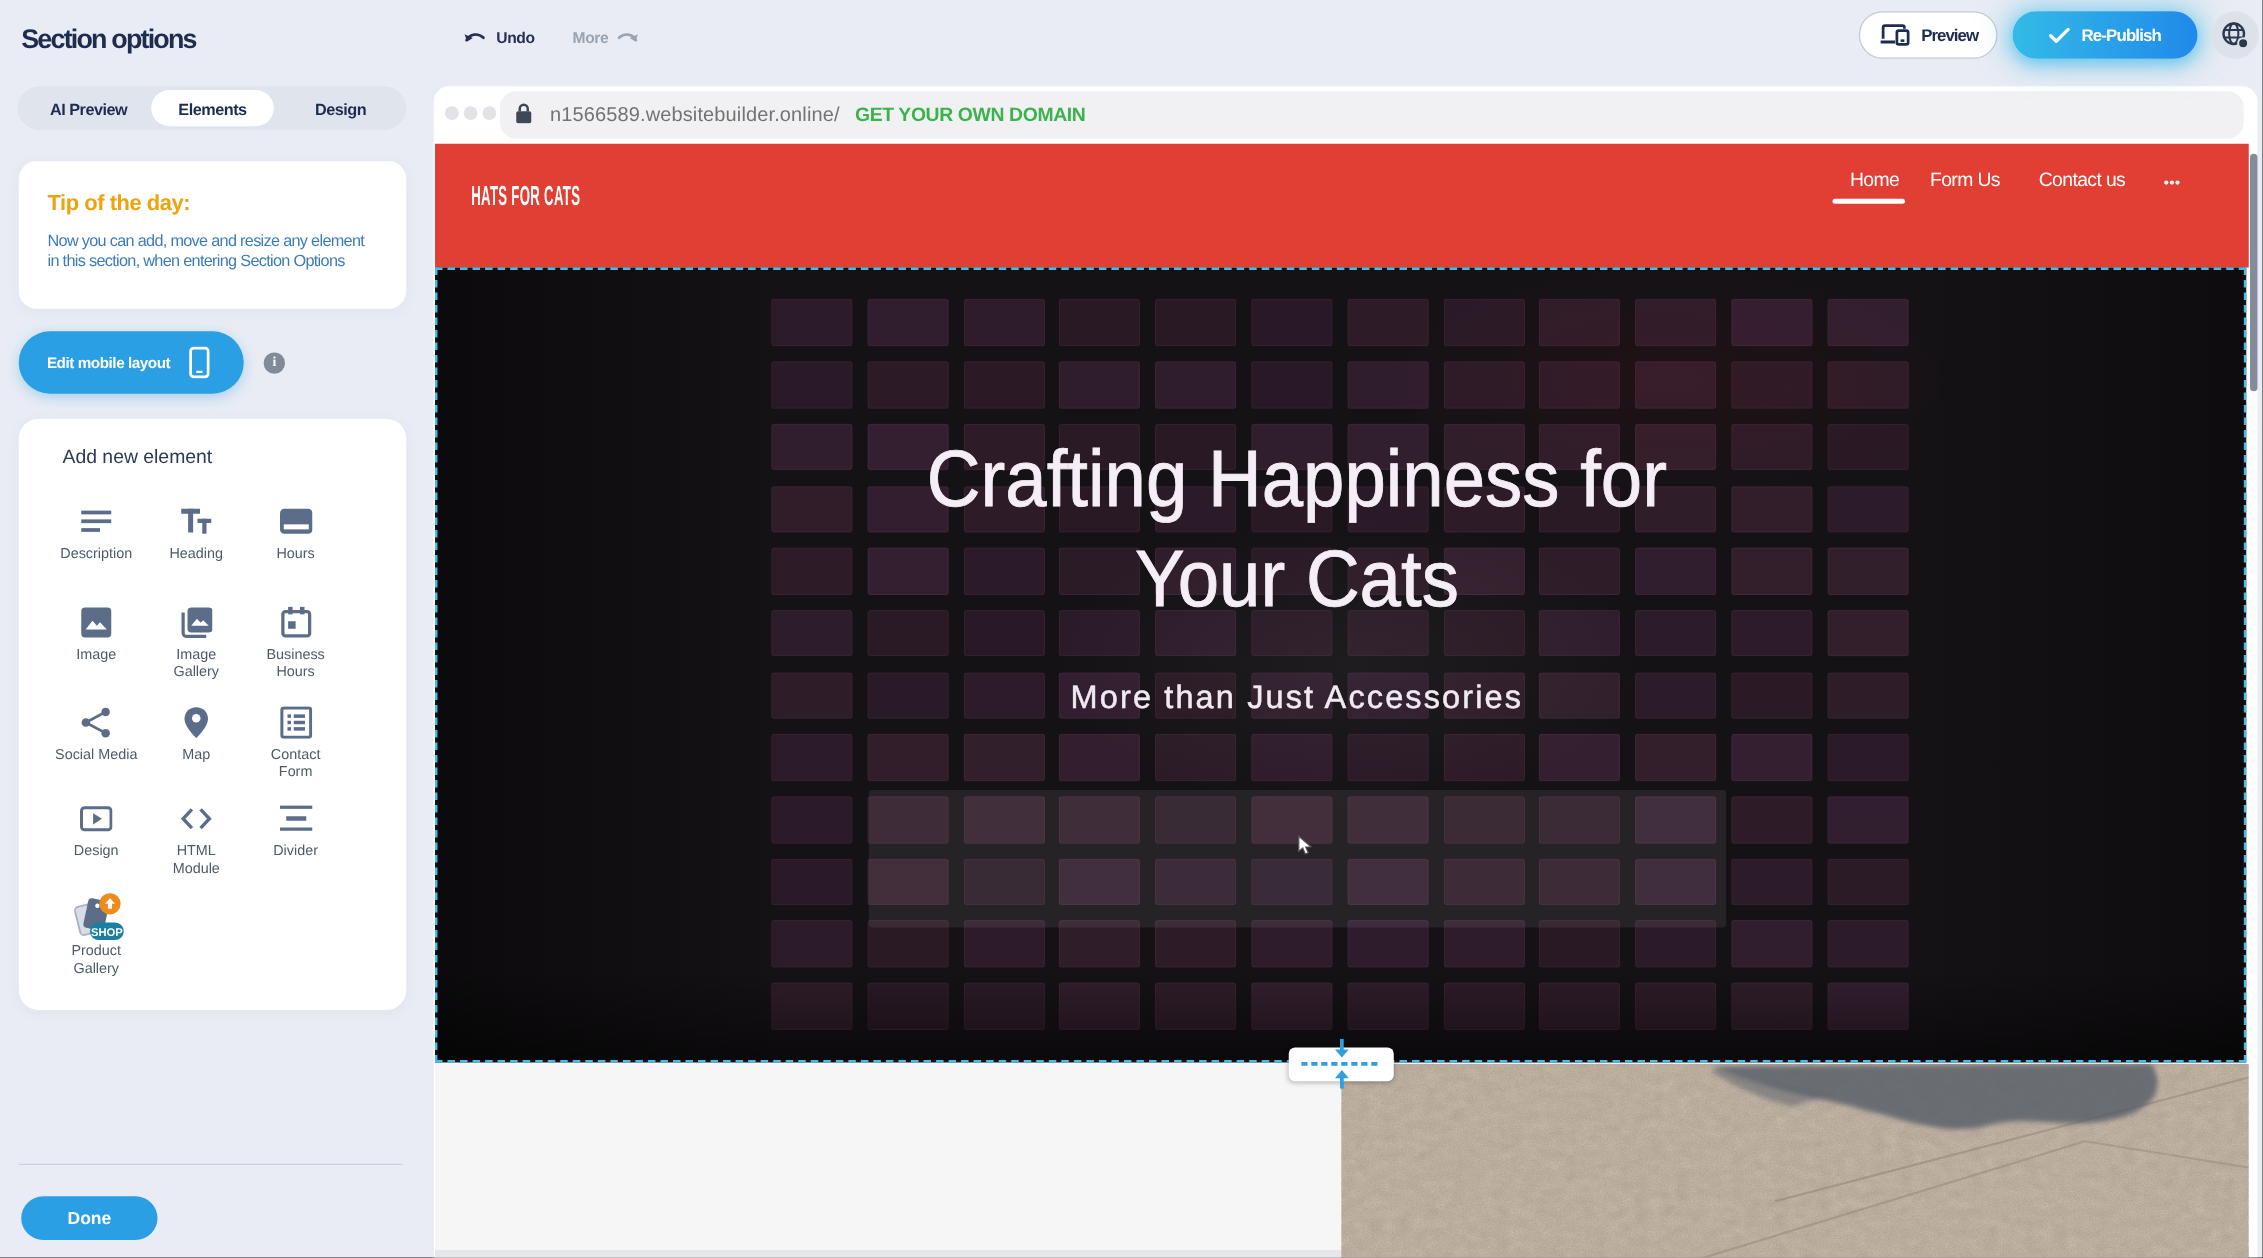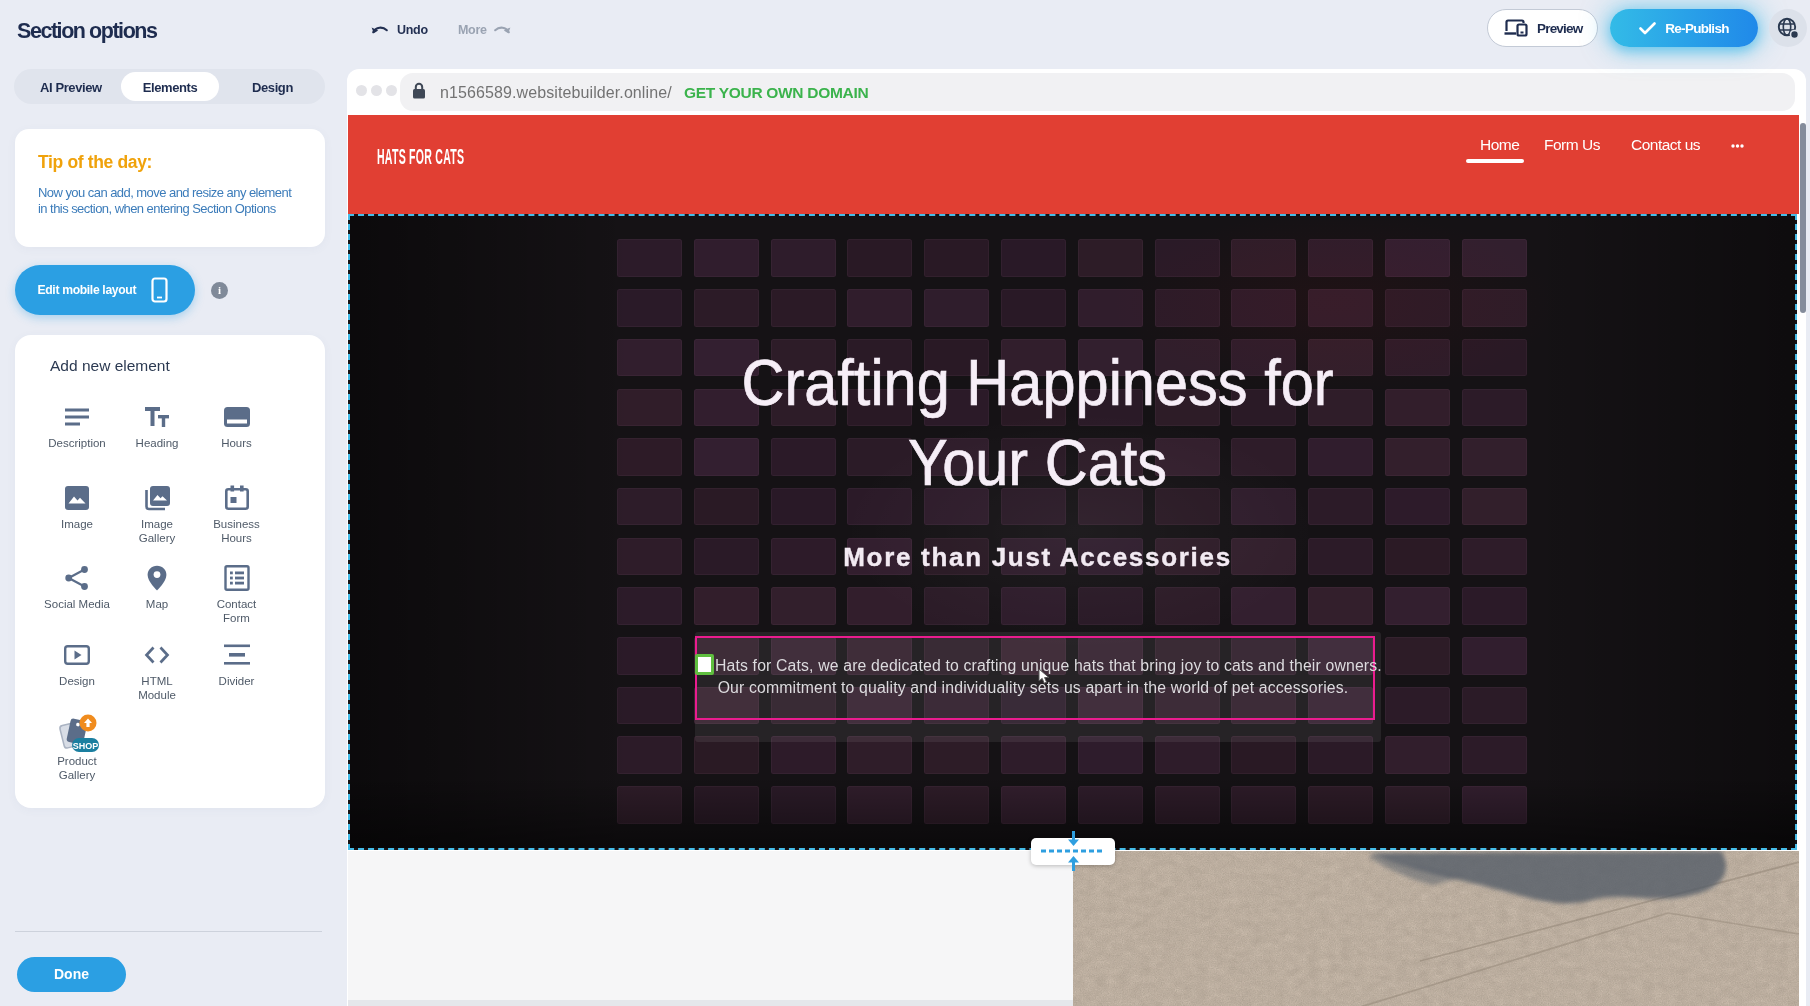--- a/index.html
+++ b/index.html
@@ -39,21 +39,21 @@
 .greentext{left:684px;top:84px;font-size:15.5px;font-weight:bold;color:#3bb34c;letter-spacing:-0.3px}
 
 .redbar{left:348px;top:115px;width:1451px;height:99px;background:#e13f33}
 .logo{left:377px;top:144px;color:#fff;font-weight:bold;font-size:22px;letter-spacing:0.5px;transform:scaleX(0.48);transform-origin:0 0;white-space:nowrap}
 .nav{position:absolute;top:136px;color:#fff;font-size:15.5px;letter-spacing:-0.5px;white-space:nowrap}
 .navline{left:1466px;top:159px;width:58px;height:3.5px;background:#fff;border-radius:2px}
 .hero{left:348px;top:214px;width:1449px;height:636px;background:#151215;border:2px dashed #45bce8;overflow:hidden}
 .cell{position:absolute;width:65px;height:37.5px;border-radius:2.5px;box-shadow:inset 0 0 0 1px rgba(175,130,160,0.07)}
 .ov{position:absolute;pointer-events:none}
 .heroh1{position:absolute;left:0;top:127px;width:1375px;text-align:center;color:#f6eef7;font-size:64px;line-height:80px;font-weight:400;transform:scaleX(0.93);-webkit-text-stroke:0.7px #f6eef7}
-.herosub{position:absolute;left:0;top:326px;width:1375px;line-height:30px;text-align:center;color:#f2eaf2;font-size:26px;font-weight:700;letter-spacing:1.7px;-webkit-text-stroke:0.4px #f2eaf2}
+.herosub{position:absolute;left:0;top:326px;width:1375px;line-height:30px;text-align:center;color:#f2eaf2;font-size:26px;font-weight:400;letter-spacing:1.7px;-webkit-text-stroke:0.4px #f2eaf2}
 .txtglow{position:absolute;left:345px;top:416px;width:686px;height:110px;background:rgba(255,255,255,0.075);border-radius:3px}
 .txtbox{position:absolute;left:345px;top:420px;width:680px;height:84px;border:2px solid #ea1c8f}
 .txtinner{position:absolute;left:-2px;top:16px;width:100%;text-align:center;color:#dcdbde;font-size:15.8px;line-height:21.5px;white-space:nowrap;letter-spacing:0.15px}
 .hinline{display:inline-block;width:19px;height:21px;background:#fff;border:3px solid #5fbf3f;border-radius:2px;vertical-align:-4px;margin-right:1px}
 
 .bwhite{left:348px;top:851px;width:725px;height:155px;background:#f6f6f7}
 .pave{left:1073px;top:851px;width:726px;height:155px}
 .pill{left:1031px;top:838px;width:84px;height:27px;background:#fff;border-radius:5px;box-shadow:0 1px 4px rgba(0,0,0,.25)}
 .thumb{left:1800px;top:123px;width:6px;height:190px;border-radius:3px;background:#6f7889;opacity:.85}
 </style></head><body>
@@ -238,23 +238,20 @@
 <div class="cell" style="left:881.4px;top:570.1px;background:hsl(315,24%,14.4%)"></div>
 <div class="cell" style="left:958.2px;top:570.1px;background:hsl(321,24%,14.5%)"></div>
 <div class="cell" style="left:1035.0px;top:570.1px;background:hsl(320,24%,15.3%)"></div>
 <div class="cell" style="left:1111.8px;top:570.1px;background:hsl(312,24%,16.1%)"></div>
 <div class="ov" style="left:0;top:0;width:280px;height:636px;background:linear-gradient(90deg,rgba(0,0,0,0.45),rgba(0,0,0,0))"></div>
 <div class="ov" style="left:600px;top:0;width:700px;height:250px;background:radial-gradient(ellipse 320px 130px at 55% 35%,rgba(110,20,25,0.12),rgba(0,0,0,0) 70%)"></div>
 <div class="ov" style="left:1180px;top:0;width:269px;height:636px;background:linear-gradient(90deg,rgba(0,0,0,0) 0%,rgba(0,0,0,0.35) 100%)"></div>
 <div class="ov" style="left:0;top:560px;width:1449px;height:76px;background:linear-gradient(rgba(0,0,0,0),rgba(0,0,0,0.5))"></div>
 <div class="ov" style="left:380px;top:150px;width:700px;height:330px;background:radial-gradient(ellipse 320px 160px at 50% 50%,rgba(255,255,255,0.045),rgba(0,0,0,0) 75%)"></div>
 <div class="txtglow"></div>
-<div class="txtbox">
-      <div class="txtinner"><span class="hinline"></span>Hats for Cats, we are dedicated to crafting unique hats that bring joy to cats and their owners.<br>Our commitment to quality and individuality sets us apart in the world of pet accessories.</div>
-    </div>
 <div class="heroh1">Crafting Happiness for<br>Your Cats</div>
 <div class="herosub">More than Just Accessories</div>
 <svg width="14" height="18" viewBox="0 0 14 18" style="position:absolute;left:688px;top:452px">
       <path d="M1 1 L1 13 L4.2 10.4 L6.2 15.2 L8.6 14.2 L6.6 9.6 L10.8 9.4 Z" fill="#fff" stroke="#555" stroke-width="1"></path>
     </svg>
 </div>
 
 <div class="abs bwhite"></div>
 <div class="abs" style="left:348px;top:1000px;width:725px;height:6px;background:#e5e7eb"></div>
 <div class="abs pave">

